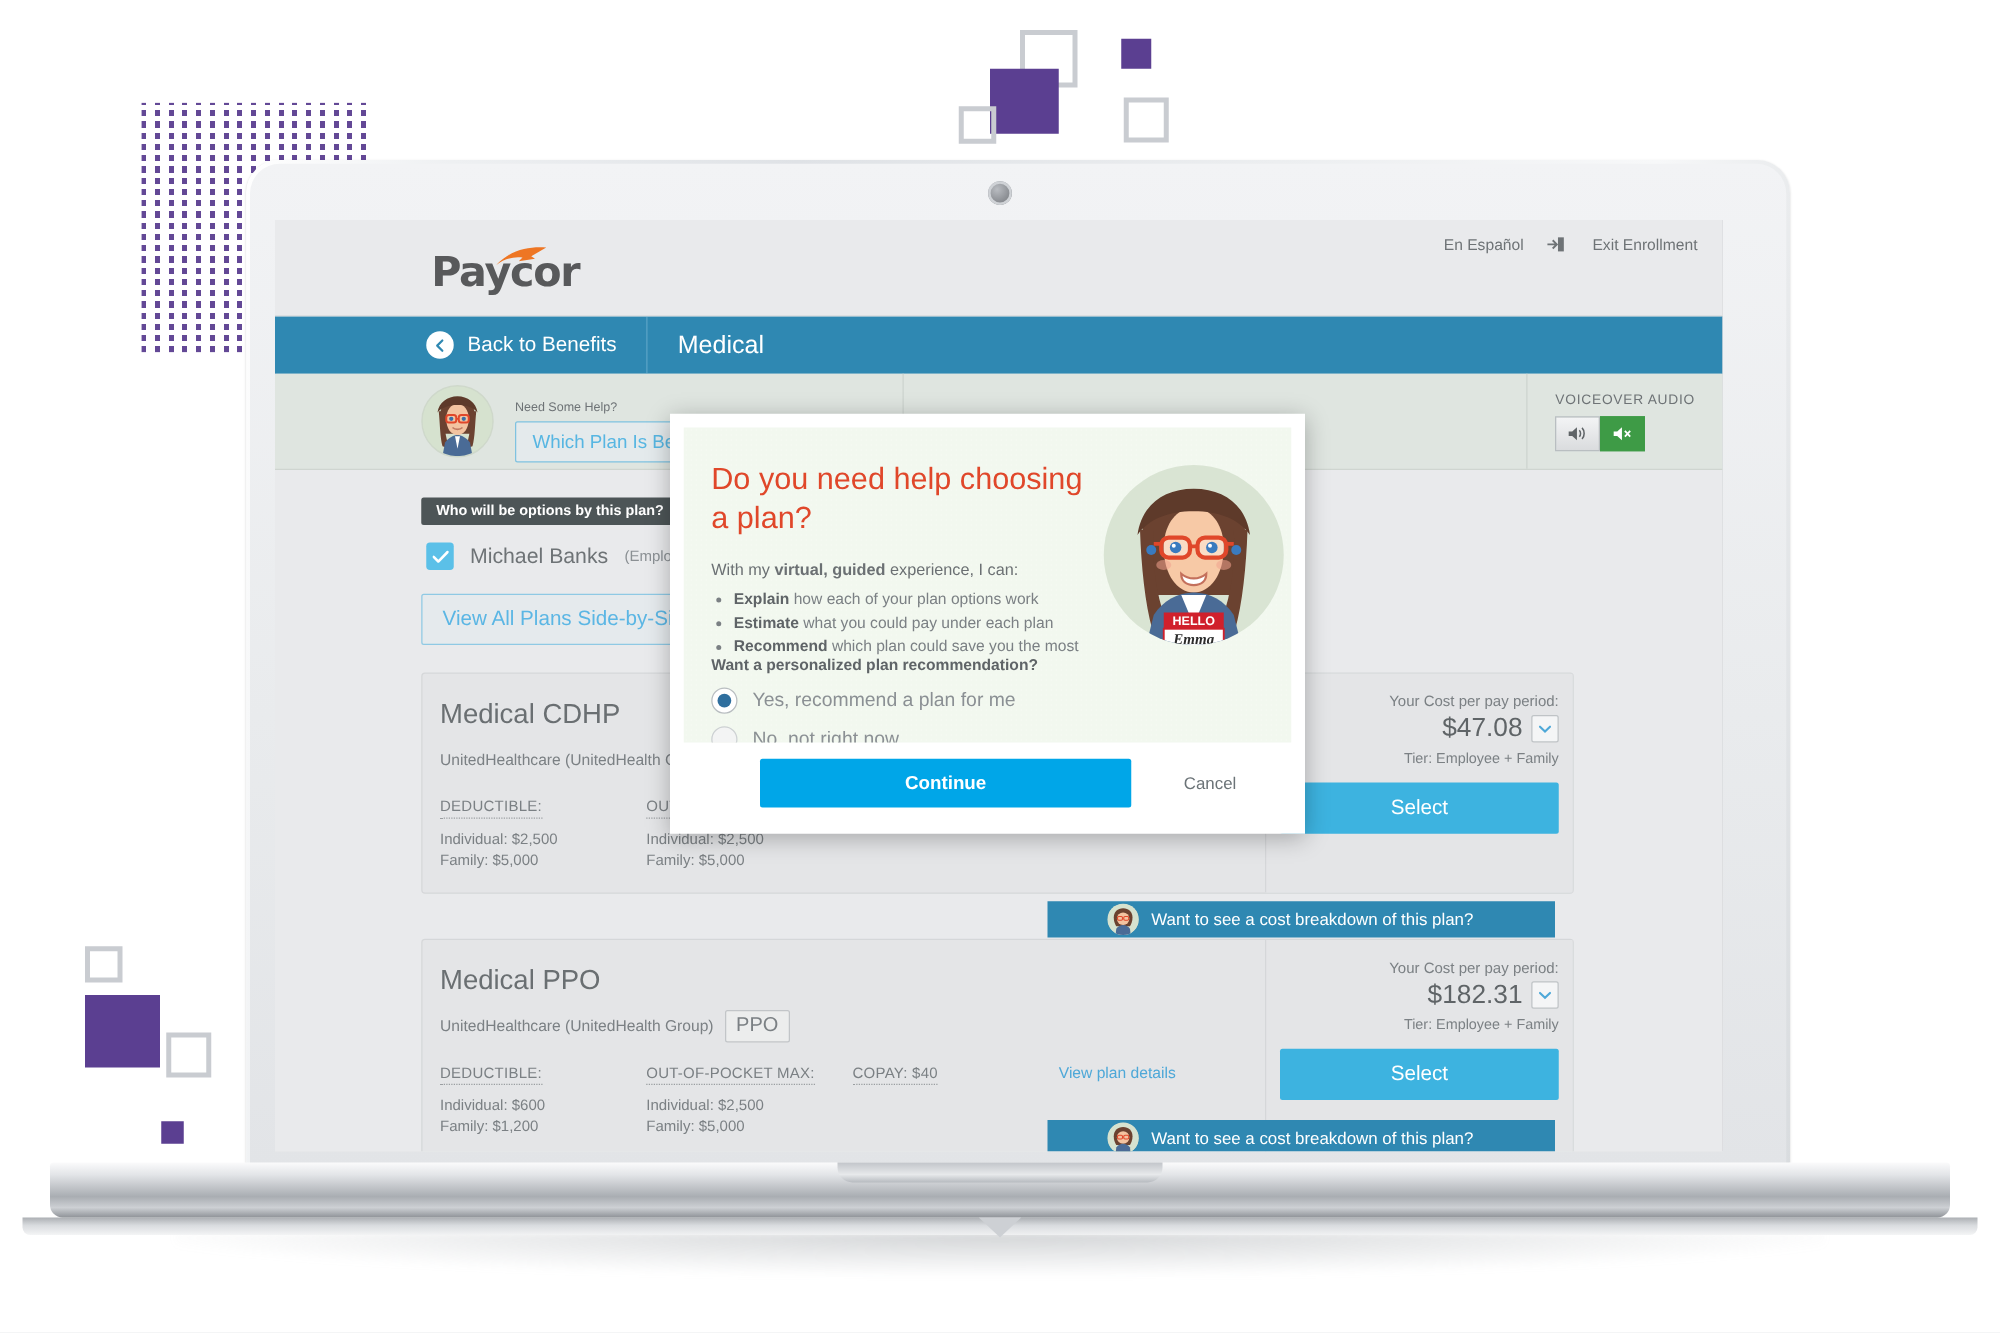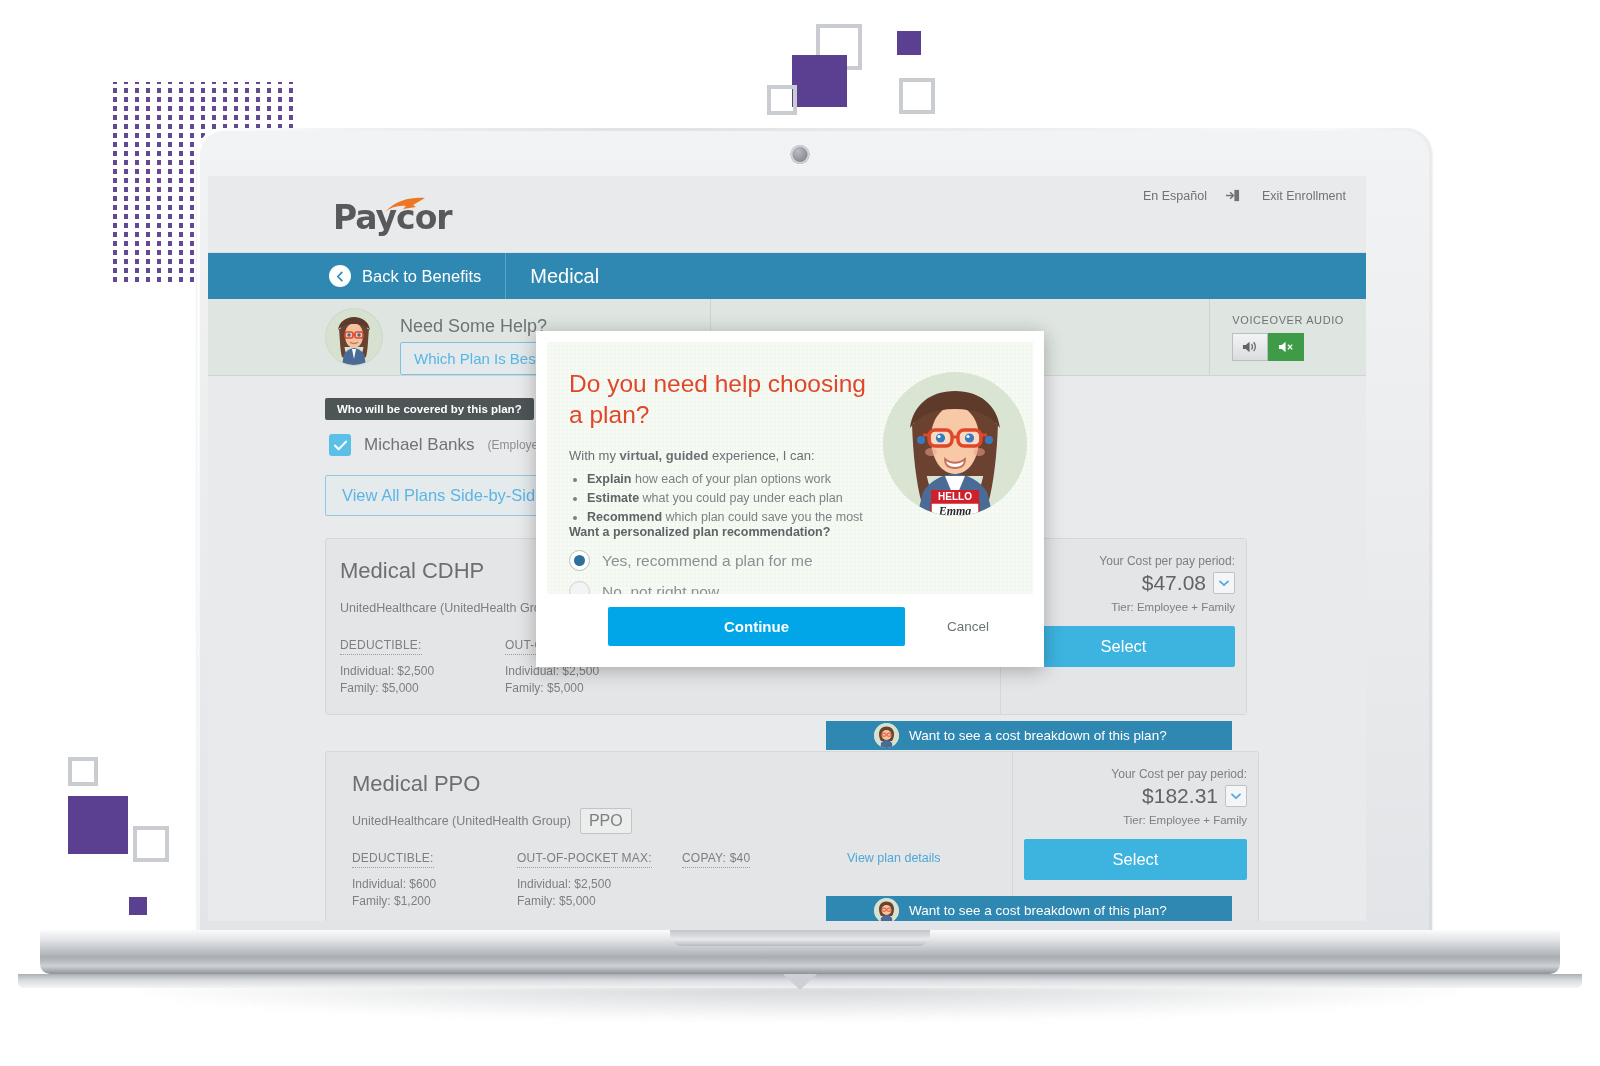--- a/index.html
+++ b/index.html
@@ -38,21 +38,21 @@
     border-radius:24px 24px 3px 3px;
     background:linear-gradient(180deg,#f2f3f5 0%,#e9ebed 55%,#e2e4e7 100%);
   }
   .cam{
     position:absolute;left:50%;top:145px;transform:translateX(-50%);
     width:19px;height:19px;border-radius:50%;
     background:radial-gradient(circle at 38% 34%,#b9bcc1 0%,#8e9196 55%,#6f7276 100%);
     box-shadow:inset 0 0 0 2px #cfd2d6;z-index:4;
   }
   .screen{
-    position:absolute;left:208px;top:176px;width:1158px;height:745px;
+    position:absolute;left:220px;top:176px;width:1158px;height:745px;
     background:#e9eaec;overflow:hidden;z-index:3;
     box-shadow:inset 0 0 0 1px #c9ccd0;
   }
   .laptop-base{
     position:absolute;left:40px;top:930px;width:1520px;height:44px;z-index:5;
     border-radius:3px 3px 10px 10px;
     background:linear-gradient(180deg,#fbfbfc 0%,#e3e5e8 22%,#a9adb2 62%,#cdd0d4 82%,#8f9398 100%);
   }
   .laptop-notch{
     position:absolute;left:50%;top:930px;transform:translateX(-50%);
@@ -92,21 +92,21 @@
     border-right:1px solid #5ba3c6;}
   .circ-arrow{width:22px;height:22px;border-radius:50%;background:#fff;display:flex;align-items:center;justify-content:center;}
   .page-title{display:flex;align-items:center;padding-left:24px;color:#fff;font-size:20px;}
 
   .helpbar{height:76px;background:#dfe5e0;display:flex;align-items:center;position:relative;
     border-bottom:1px solid #cfd5d0;}
   .helpbar .lead{width:117px;}
   .avatar-sm{width:56px;height:56px;border-radius:50%;background:#d0dcca;overflow:hidden;position:relative;flex:0 0 auto;
     border:1px solid #cfd8cb;}
   .hb-col{padding-left:17px;}
-  .hb-label{font-size:18px;color:#6e7376;margin-bottom:5px;margin-top:16px;}
+  .hb-label{font-size:10px;color:#6e7376;margin-bottom:5px;margin-top:16px;}
   .which-btn{border:1px solid #7fc2e0;background:#e4eaec;color:#57b6e2;font-size:15px;
     padding:7px 13px;border-radius:2px;display:inline-block;}
   .hb-div{width:1px;align-self:stretch;background:#cdd4ce;margin:0 0 0 16px;}
   .faq{font-size:12.5px;color:#6e7376;padding-left:22px;}
   .va{padding:0 22px;text-align:center;}
   .va-label{font-size:11px;color:#6e7376;letter-spacing:.6px;margin-bottom:7px;}
   .va-btns{display:flex;}
   .va-b{width:34px;height:26px;display:flex;align-items:center;justify-content:center;border:1px solid #b9bec1;}
   .va-on{background:linear-gradient(180deg,#f3f4f5,#dadcde);}
   .va-off{background:#3e9b46;border-color:#3e9b46;}
@@ -274,21 +274,21 @@
                 <path d="M1 5h3l4-3.5v11L4 9H1z" fill="#fff"></path>
                 <path d="M10.5 4.5l4.5 5M15 4.5l-4.5 5" stroke="#fff" stroke-width="1.5"></path>
               </svg>
           </div>
         </div>
       </div>
     </div>
 
     <div class="content">
 
-      <div class="tagline">Who will be covered by this plan?</div>
+      <div class="tagline">Who will be options by this plan?</div>
 
       <div class="covered-row">
         <span class="chk">
           <svg width="13" height="11" viewBox="0 0 14 11">
               <path d="M1 5.5 5 9.5 13 1.3" stroke="#fff" stroke-width="2.2" fill="none" stroke-linecap="round" stroke-linejoin="round"></path>
             </svg>
         </span>
         <span class="cov-name">Michael Banks</span>
         <span class="cov-rel">(Employee)</span>
       </div>
@@ -344,21 +344,21 @@
               <circle cx="12.5" cy="12" r="5" fill="#f3c3a0"></circle>
               <rect x="8" y="10.2" width="4" height="3" rx="1" fill="none" stroke="#e0472a" stroke-width=".9"></rect>
               <rect x="13" y="10.2" width="4" height="3" rx="1" fill="none" stroke="#e0472a" stroke-width=".9"></rect>
               <path d="M7 20c1.5-2 3.5-3 5.5-3s4 1 5.5 3l.5 5H6.5z" fill="#4a6b96"></path>
             </svg>
         </span>
         <span>Want to see a cost breakdown of this plan?</span>
       </div>
 
       
-      <div class="card" style="margin-top:36px;padding-left:12px;">
+      <div class="card" style="margin-top:36px;">
         <div class="card-l">
           <div class="card-title">Medical PPO</div>
           <div class="card-carrier">
             <span>UnitedHealthcare (UnitedHealth Group)</span>
             <span class="pill">PPO</span>
           </div>
           <div class="specs">
             <div class="spec">
               <div class="spec-h">DEDUCTIBLE:</div>
               <div class="spec-l">Individual: $600</div>

